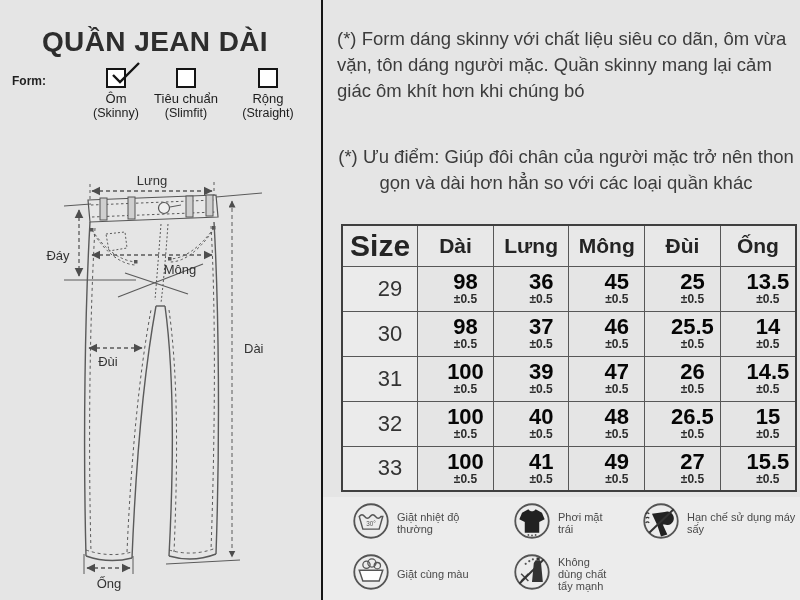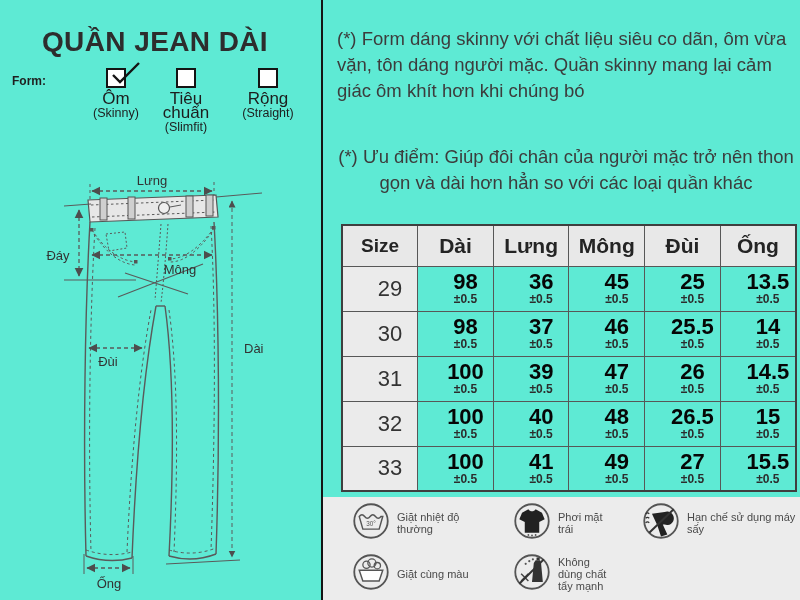--- a/index.html
+++ b/index.html
@@ -1,56 +1,56 @@
 <!DOCTYPE html>
 <html><head>
 <meta charset="utf-8">
 <style>
   * { margin:0; padding:0; box-sizing:border-box; }
   html,body { width:800px; height:600px; }
   body {
     font-family:"Liberation Sans","DejaVu Sans",sans-serif;
     background:#ffffff; color:#222; overflow:hidden;
   }
-  .page { position:relative; width:800px; height:600px; background:#5eead4; }
+  .page { position:relative; width:800px; height:600px; background:#e5e5e5; }
 
   
   .left-panel { position:absolute; left:0; top:0; width:322px; height:600px; }
   .page-title {
     position:absolute; left:0; top:26px; width:310px; text-align:center;
     font-size:28px; font-weight:800; letter-spacing:.4px; color:#2d2d2d;
   }
   .form-label { position:absolute; left:12px; top:74px; font-size:12px; font-weight:700; color:#1f1f1f; }
   .opt { position:absolute; top:68px; width:80px; text-align:center; }
   .opt .box {
     position:relative; width:20px; height:20px; margin:0 auto;
     border:2px solid #141414; background:#fff; cursor:pointer;
   }
   .opt .tick { position:absolute; left:2px; top:-9px; pointer-events:none; }
-  .opt .nm  { margin-top:4px; font-size:17px; line-height:14px; color:#1d1d1d; }
+  .opt .nm  { margin-top:4px; font-size:13px; line-height:14px; color:#1d1d1d; }
   .opt .sub { font-size:12.5px; line-height:14px; color:#1d1d1d; }
 
   .diagram { position:absolute; left:28px; top:160px; width:292px; height:438px; }
   .diagram text { font-size:13px; fill:#333; }
 
   
   .divider { position:absolute; left:321px; top:0; width:2px; height:600px; background:#151515; }
 
   
   .paras { position:absolute; left:337px; top:26px; width:458px; }
   .paras p { font-size:18.5px; line-height:26px; color:#3c3c3c; }
   .paras p + p { margin-top:40px;text-align:center; }
 
   table.size-table {
     position:absolute; left:341px; top:224px; width:456px;
     border-collapse:collapse; border:2px solid #3f3f3f; table-layout:fixed;
   }
   .size-table th, .size-table td { border:1px solid #575757; text-align:center; vertical-align:middle; }
   .size-table th { height:41px; background:#e8e8e8; font-size:21px; font-weight:600; color:#242424; }
-  .size-table th.size-h { font-size:19px; }
+  .size-table th.size-h { font-size:30px; }
   .size-table td { height:45px;padding-left:20px; }
   .size-table td.size-c { background:#ebebeb; font-size:22px; color:#333; font-weight:400; }
   .size-table .val { font-size:22px; font-weight:700; color:#060606; line-height:22px; }
   .size-table .tol { font-size:12px; font-weight:600; color:#2c2c2c; line-height:13px; }
 
   
   .care {
     position:absolute; left:323px; top:497px; width:477px; height:103px;
     background:#ececec;
     display:grid; grid-template-columns:161px 129px 187px; grid-template-rows:1fr 1fr;

